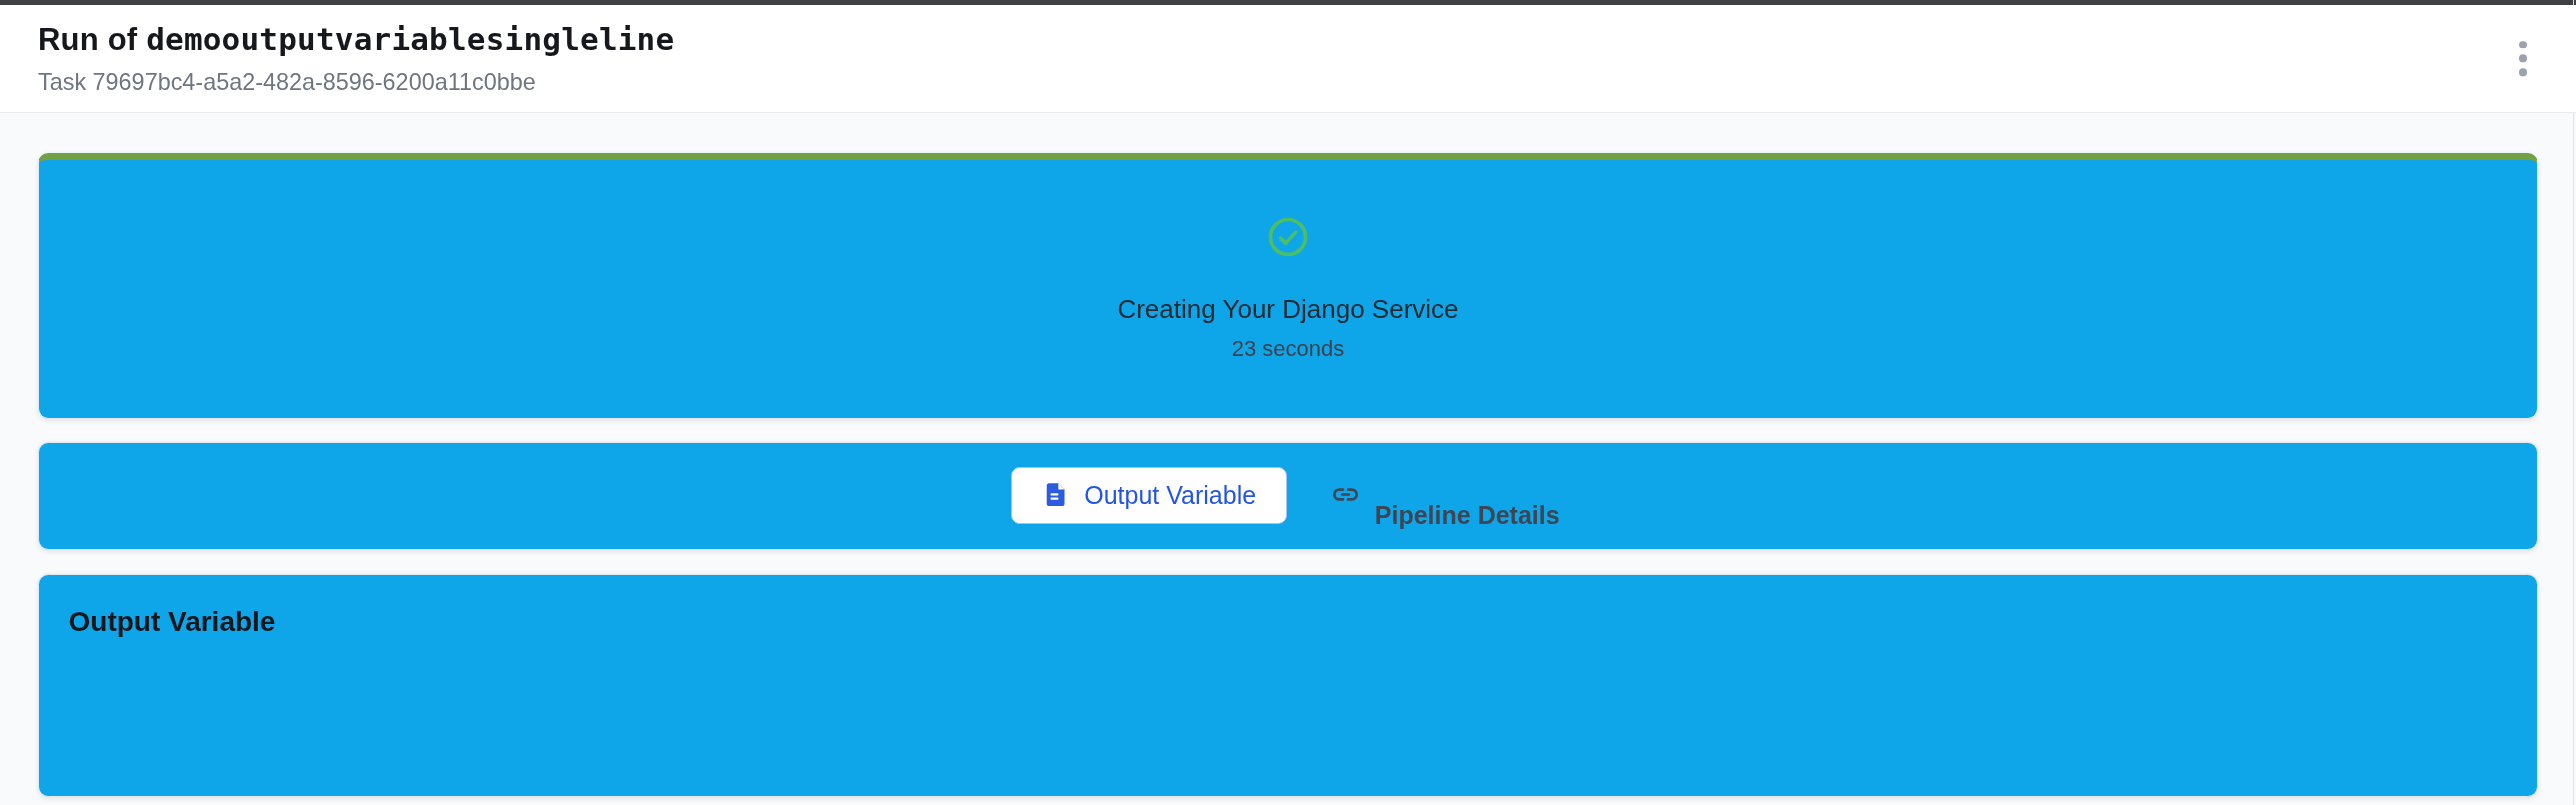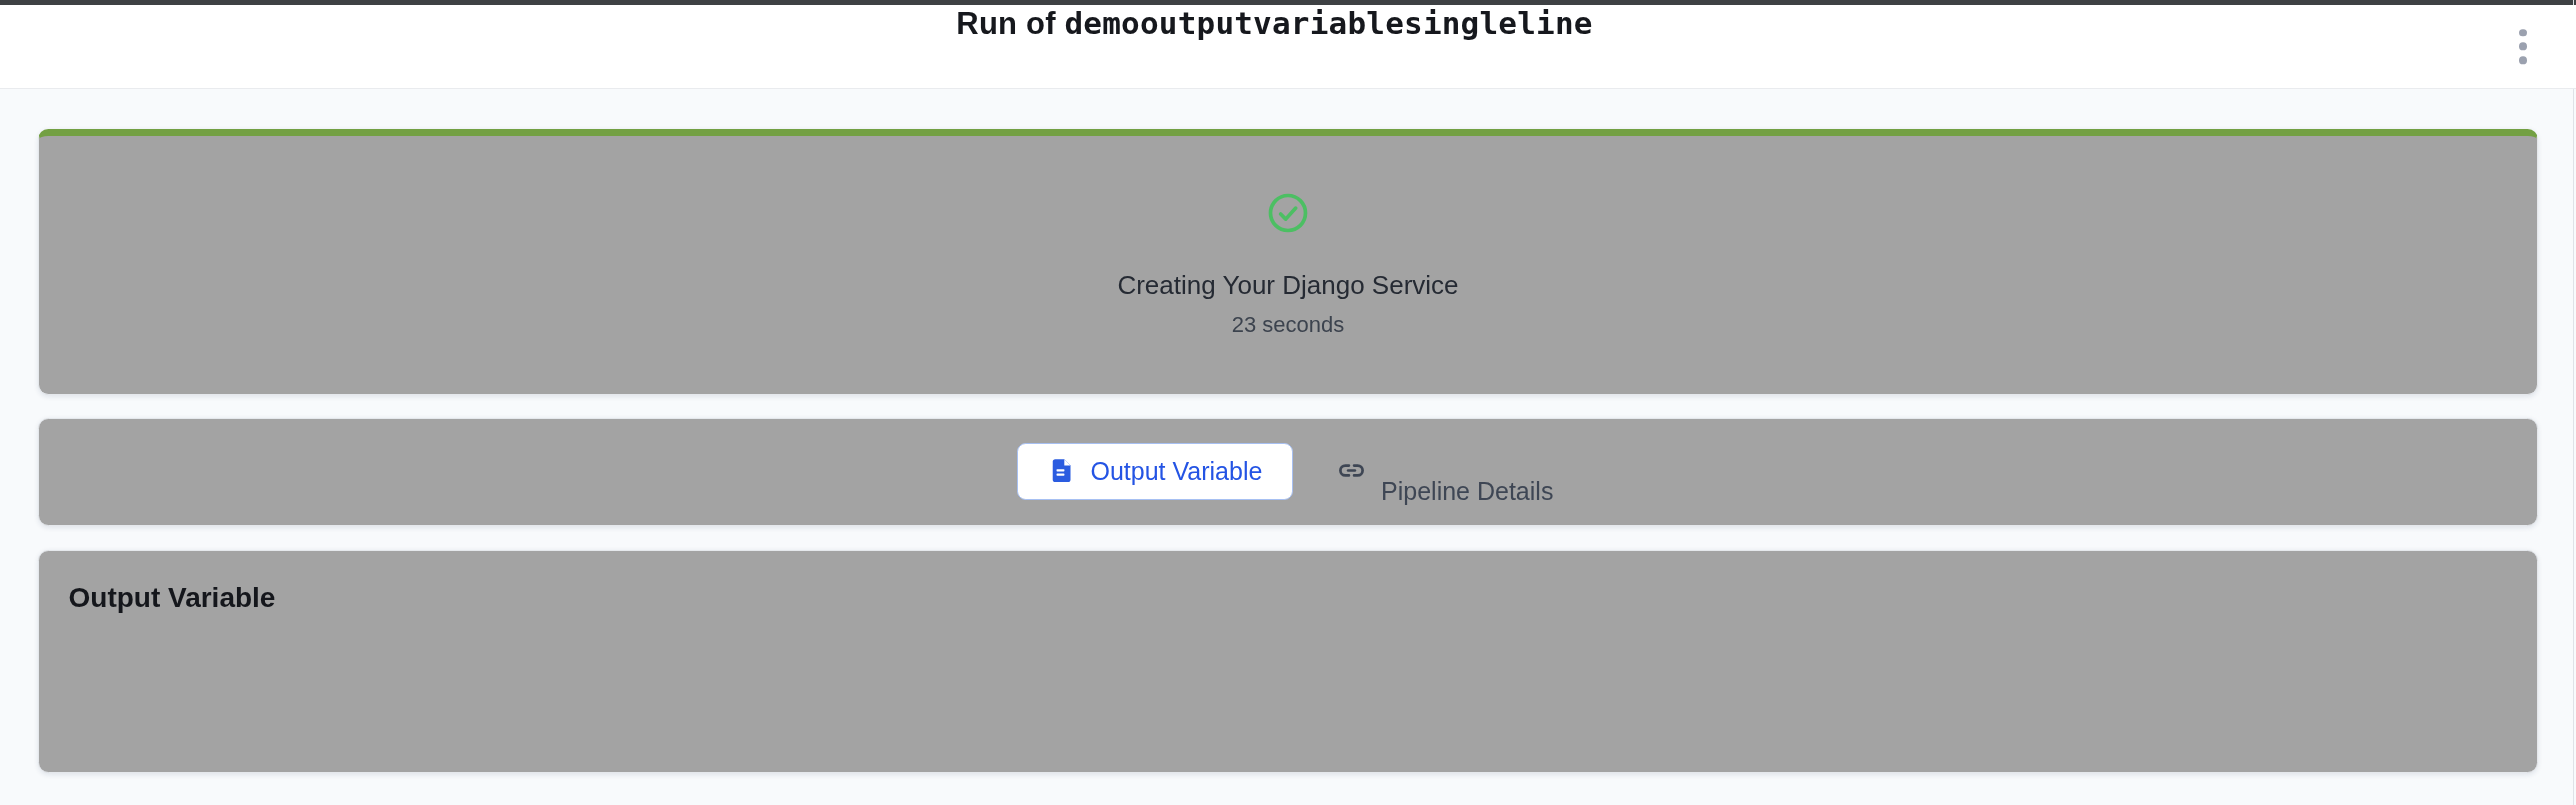--- a/index.html
+++ b/index.html
@@ -16,26 +16,26 @@
     height: 5.2px; width: 100%;
     background: #3e4144;
   }
   .right-edge-line {
     position: absolute; top: 0; right: 1.7px; width: 1.7px; height: 805px;
     background: #dfe2e7;
   }
 
   
   .page-header {
-    height: 84px;
+    height: 108px;
     background: #ffffff;
     border-bottom: 1.7px solid #e9ebee;
     padding: 0 65px 0 38px;
     display: flex;
-    flex-direction: row;
+    flex-direction: column;
     justify-content: center;
     position: relative;
   }
   .page-title {
     font-size: 31px;
     font-weight: 700;
     color: #16181d;
     letter-spacing: 0.2px;
   }
   .page-title .mono { font-weight: 700; }
@@ -59,21 +59,21 @@
     gap: 6px;
   }
   .kebab-btn .dot {
     width: 7.8px; height: 7.8px; border-radius: 50%;
     background: #9ba1af;
   }
 
   
   main { padding: 0 38px; }
   .card {
-    background: #a3a3a3;
+    background: #0ea5e9;
     border: 0.9px solid #e5e8ec;
     border-radius: 10.4px;
     box-shadow: 0 1.7px 5.2px rgba(23, 43, 77, 0.10);
   }
 
   
   .status-card {
     margin-top: 40px;
     height: 266px;
     border-top: 7px solid #73a043;
@@ -124,21 +124,21 @@
     display: flex;
     align-items: center;
     gap: 14px;
     background: none;
     border: none;
     cursor: pointer;
     padding: 0 5.2px;
   }
   .tab-plain .tab-label {
     font-size: 25px;
-    font-weight: 400;
+    font-weight: 700;
     color: #3e4654;
     margin-top: 40px;
   }
 
   
   .output-card {
     margin-top: 24px;
     height: 223px;
     padding: 31px 29.5px;
   }
@@ -156,20 +156,21 @@
   .output-line .var-value { font-family: "DejaVu Sans Mono", monospace; font-size: 23.4px; }
 </style>
 </head>
 <body>
 
 <div class="top-strip"></div>
 <div class="right-edge-line"></div>
 
 <header class="page-header">
   <h1 class="page-title"><span>Run of </span><span class="mono">demooutputvariablesingleline</span></h1>
+  <div class="task-id">Task 79697bc4-a5a2-482a-8596-6200a11c0bbe</div>
   <button class="kebab-btn" aria-label="More options">
     <span class="dot"></span>
     <span class="dot"></span>
     <span class="dot"></span>
   </button>
 </header>
 
 <main>
 
   <section class="card status-card">

